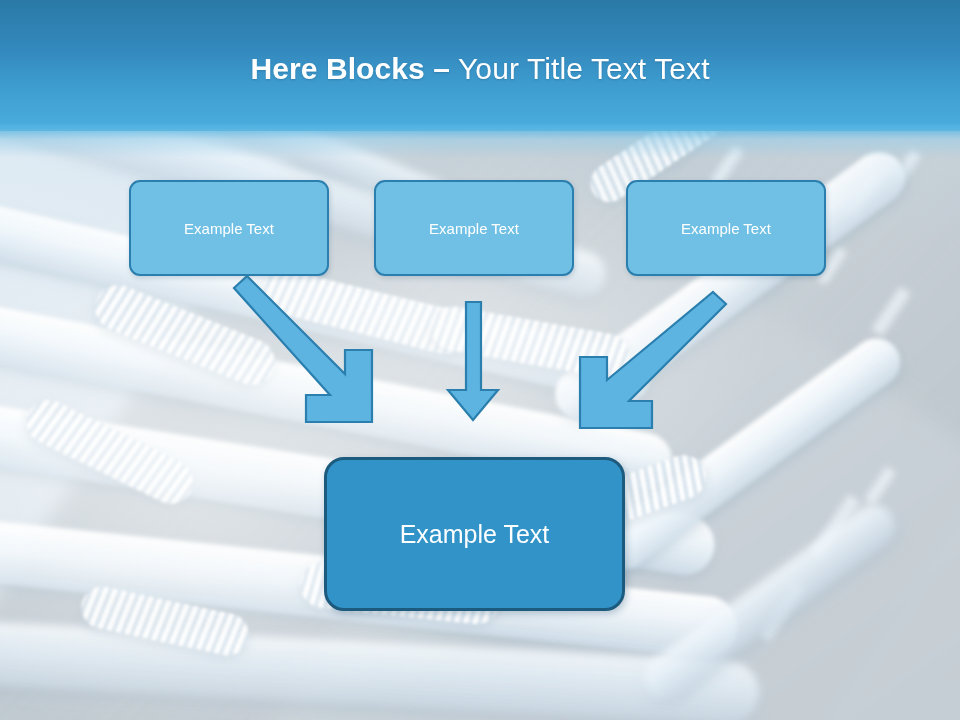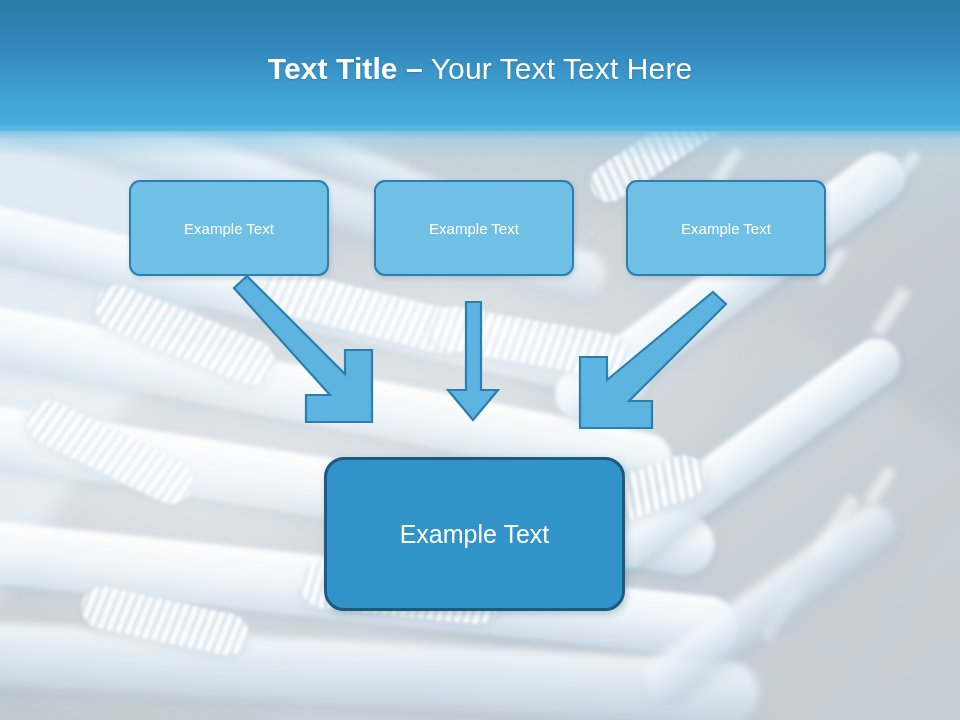--- a/index.html
+++ b/index.html
@@ -226,21 +226,21 @@
       <div class="boot" style="left:120px; top:640px; width:170px; height:42px; transform:rotate(12deg);"></div>
       <div class="boot" style="left:620px; top:170px; width:160px; height:38px; transform:rotate(-34deg);"></div>
     </div>
     <div class="haze"></div>
   </div>
 
   <div class="banner"></div>
   <div class="banner-fade"></div>
 
   <div class="title">
-    <span class="bold">Text Title –</span><span class="light"> Your Text Text Here</span>
+    <span class="bold">Here Blocks –</span><span class="light"> Your Title Text Text</span>
   </div>
 
   <svg class="arrow-svg" viewBox="0 0 960 720">
 
     <polygon class="arrow-shape" points="234,288 247,276 345,374 345,350 372,350 372,422 306,422 306,395 330,395"></polygon>
 
     <polygon class="arrow-shape" points="466,302 481,302 481,390 498,390 473,420 448,390 466,390"></polygon>
 
     <polygon class="arrow-shape" points="713,292 726,304 629,401 652,401 652,428 580,428 580,357 607,357 607,380"></polygon>
   </svg>

